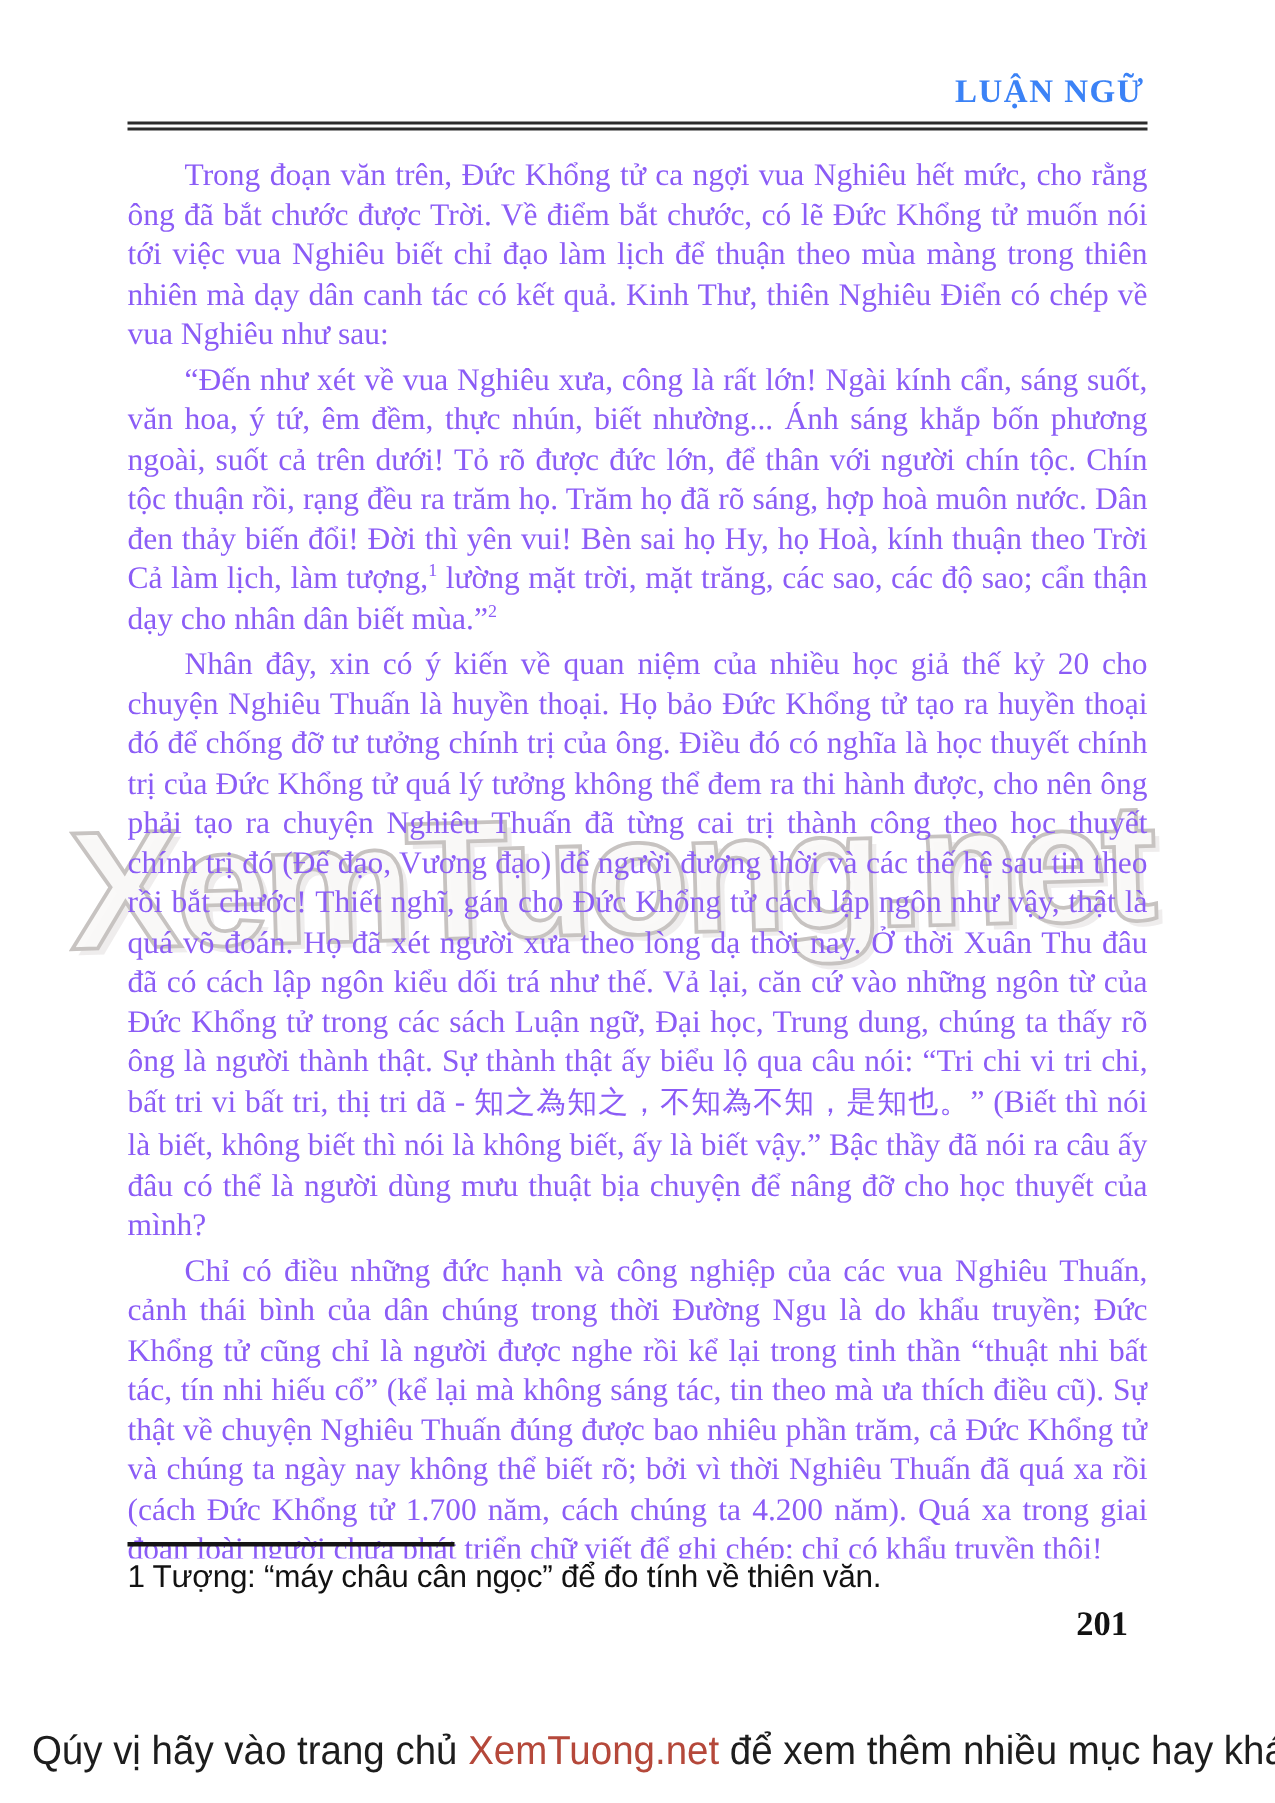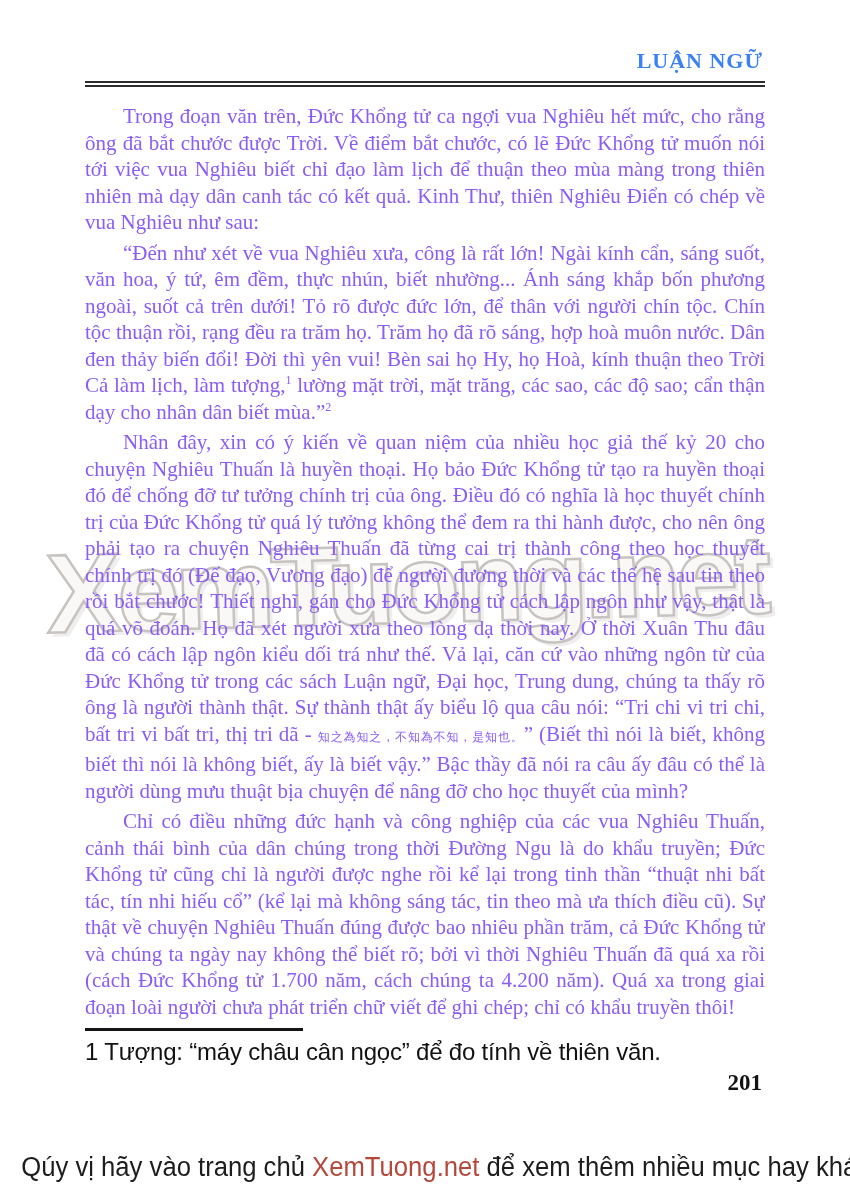--- a/index.html
+++ b/index.html
@@ -36,21 +36,21 @@
   .para {
     margin:0;
     padding-top:4px;
     font-size:21px;
     line-height:26.5px;
     text-align:justify;
     text-indent:38px;
     color:#8b5cf6;
   }
   .it { }
-  .cjk { font-size:12px; font-family:Liberation Mono, monospace; }
+  .cjk { font-size:20px; font-family:Liberation Mono, monospace; }
   sup { font-size:12px; line-height:0; }
 
   .watermark {
     position:absolute;
     left:46px; top:528px; width:780px;
     z-index:1;
     font-family:"Liberation Sans", sans-serif;
     font-weight:bold;
     font-size:112px;
     letter-spacing:-4px;
@@ -65,27 +65,27 @@
   .footnote-block {
     position:absolute; left:85px; top:1028px; width:680px; z-index:2;
   }
   .footnote-rule {
     width:218px;
     border-top:3px solid #151515;
     margin-bottom:7px;
   }
   .footnote {
     font-family:"Liberation Sans", sans-serif;
-    font-size:24px;
+    font-size:21px;
     line-height:28px;
     letter-spacing:-0.2px;
     color:#121212;
   }
   .page-number {
-    position:absolute; right:88px; top:1070px; z-index:2;
+    position:absolute; right:98px; top:1070px; z-index:2;
     font-family:"Liberation Serif", serif;
     font-weight:bold;
     font-size:23px;
     color:#121212;
   }
   .footer {
     position:absolute; left:0; right:0; top:1152px; z-index:2;
     text-align:center;
     font-family:"Liberation Sans", sans-serif;
     font-size:27px;

